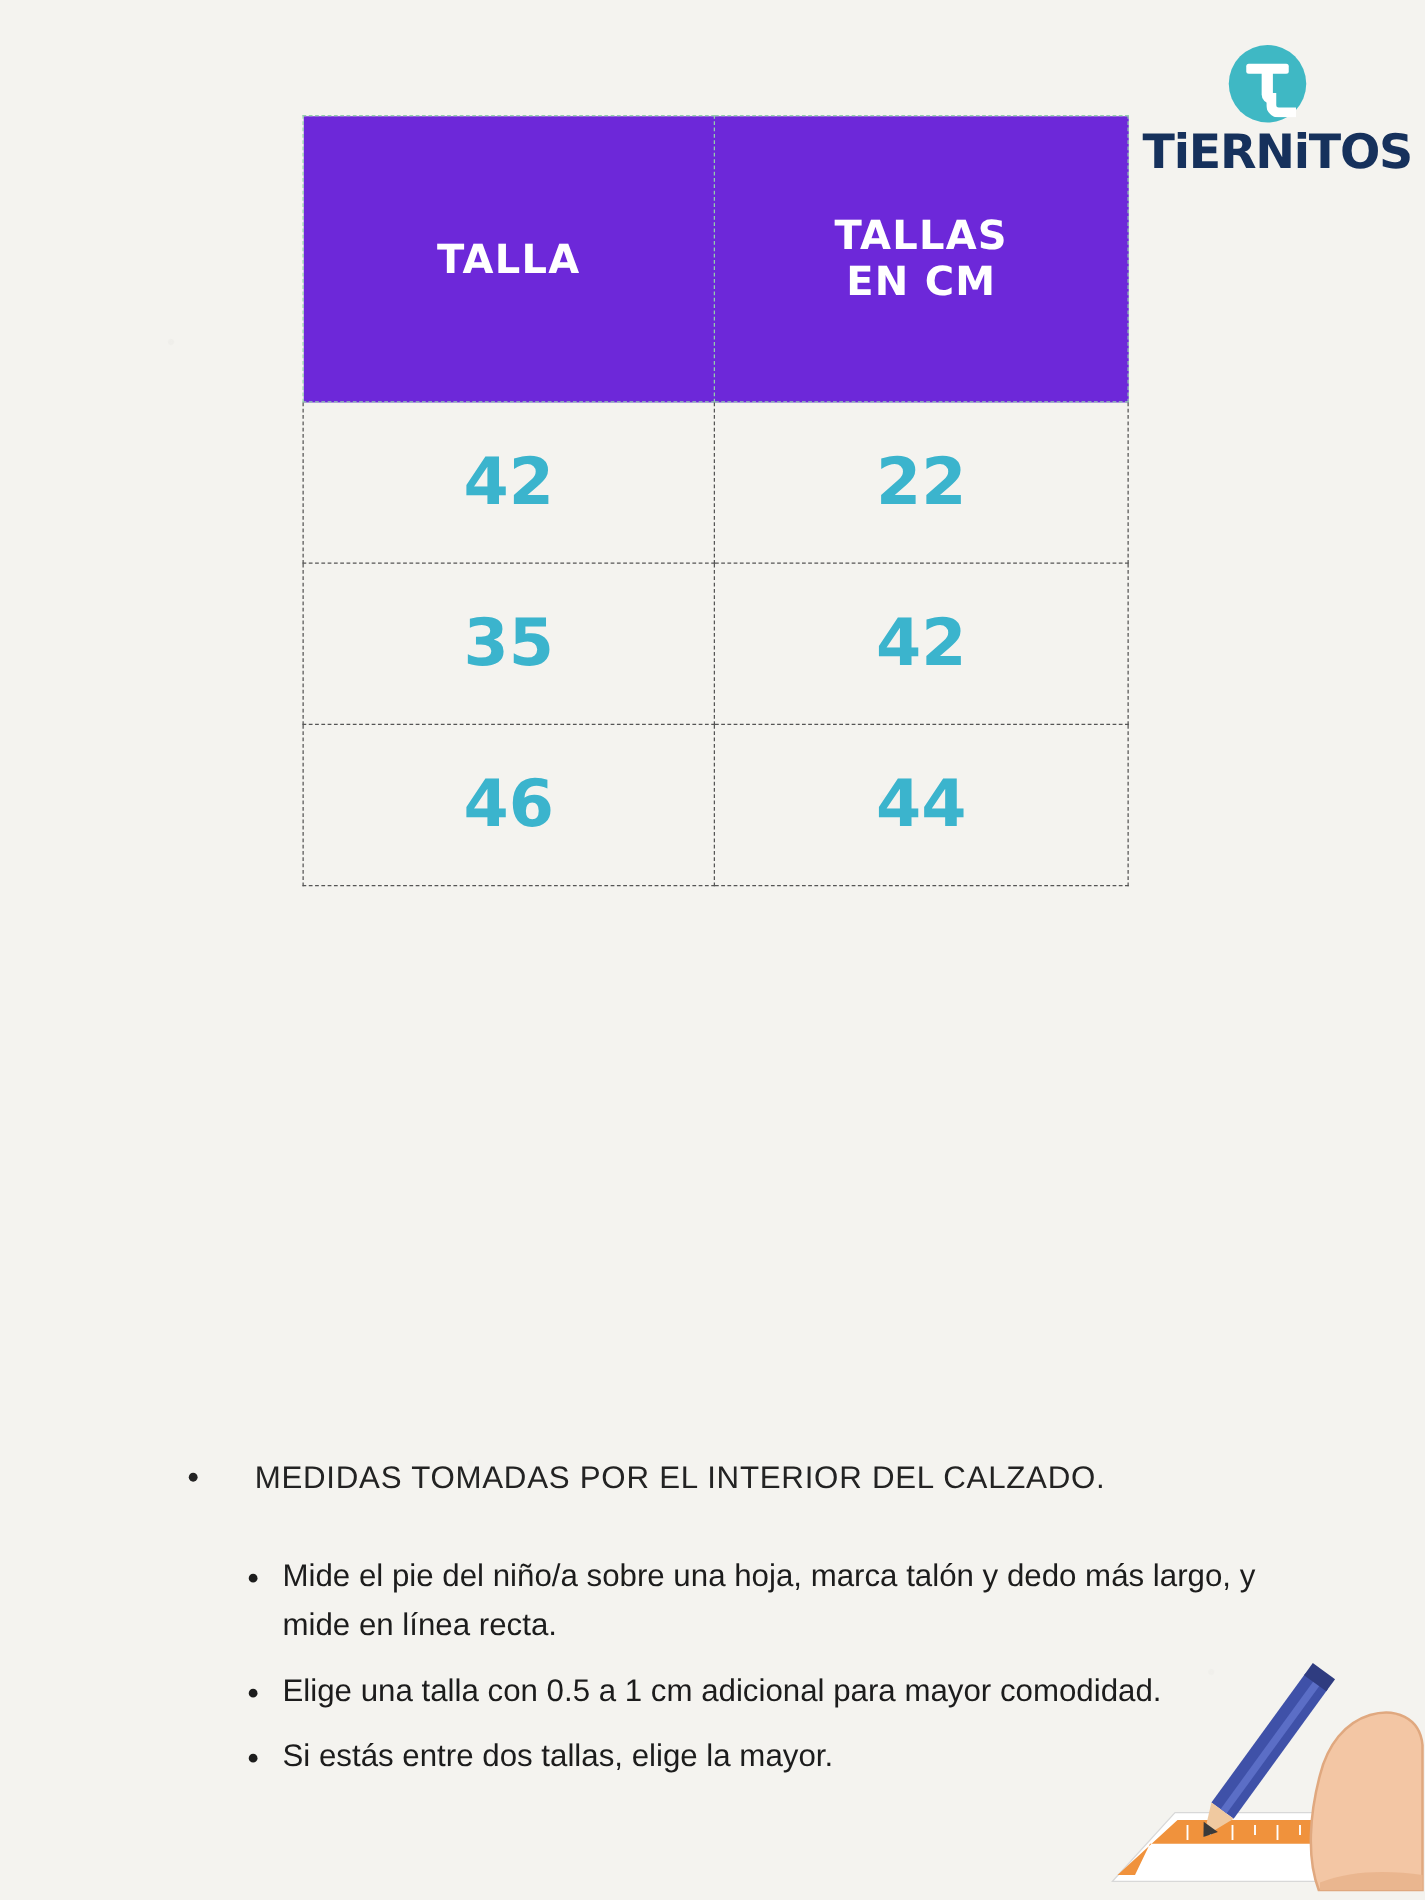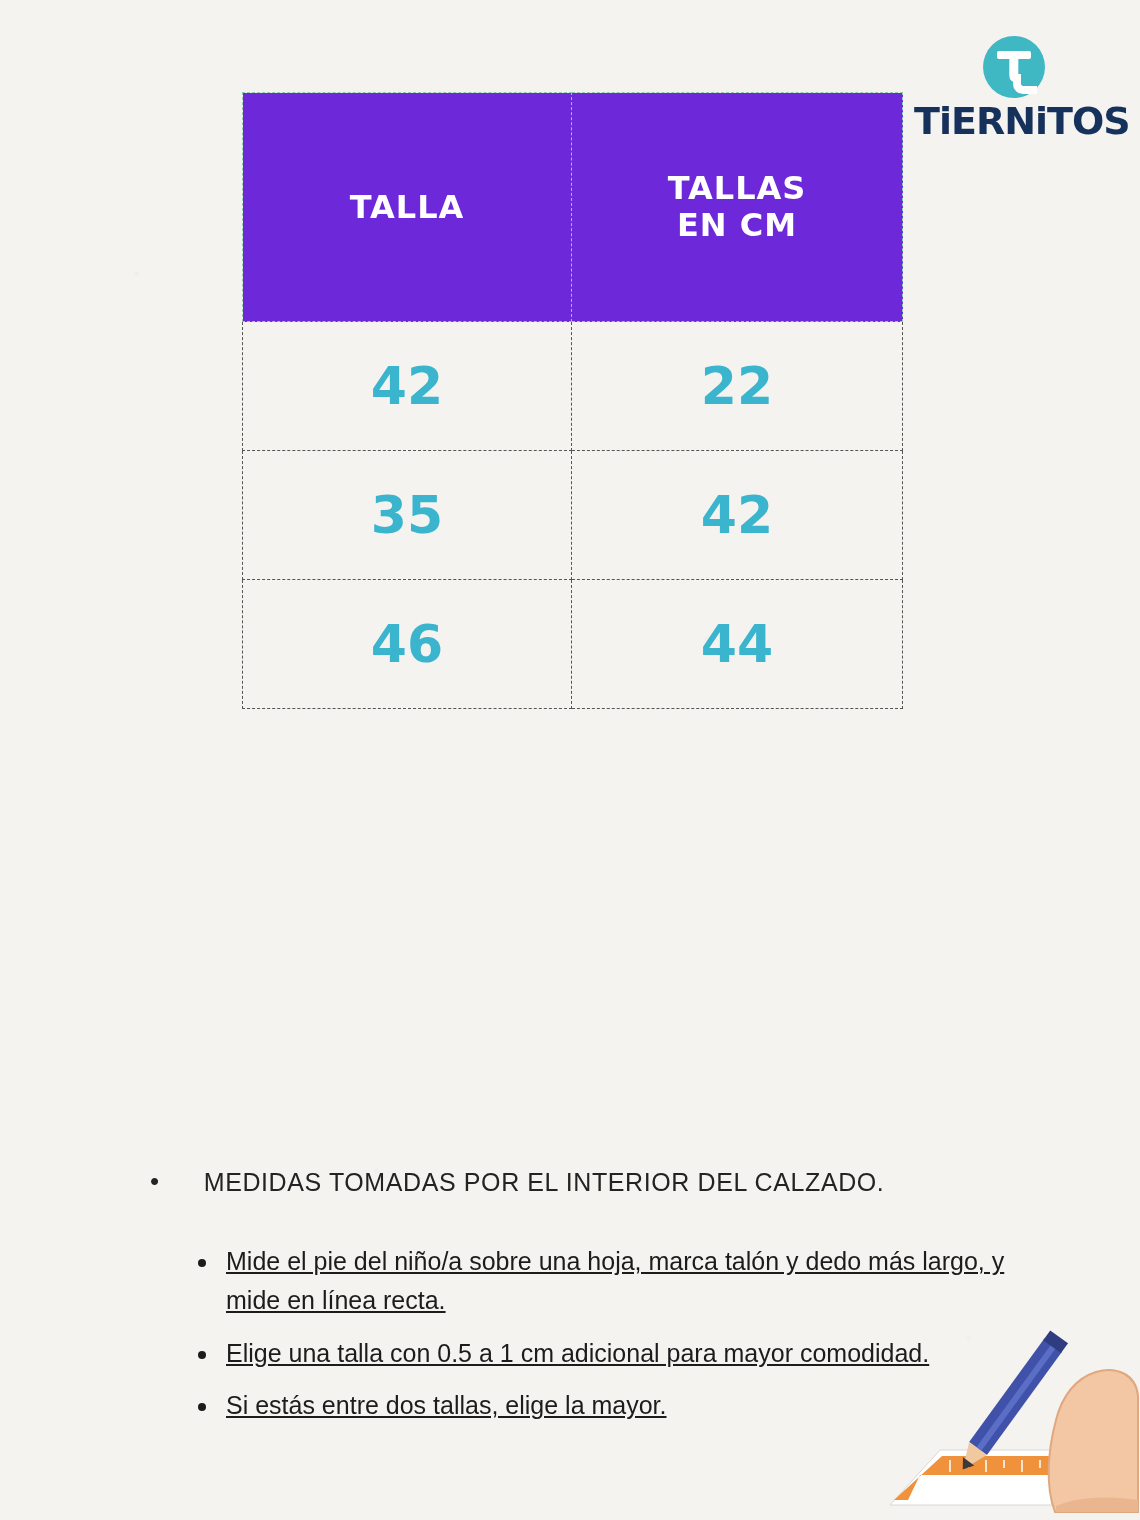--- a/index.html
+++ b/index.html
@@ -138,21 +138,20 @@
     top: 1242px;
     width: 810px;
     font-family: "Liberation Sans", sans-serif;
     font-size: 25px;
     color: #1c1c1c;
     line-height: 1.55;
   }
   .note-list li {
     margin-bottom: 14px;
     padding-left: 6px;
-    text-decoration: underline;
   }
   .note-list ul {
     margin: 0;
     padding-left: 22px;
   }
 
   
   .illustration {
     position: absolute;
     right: 0;

